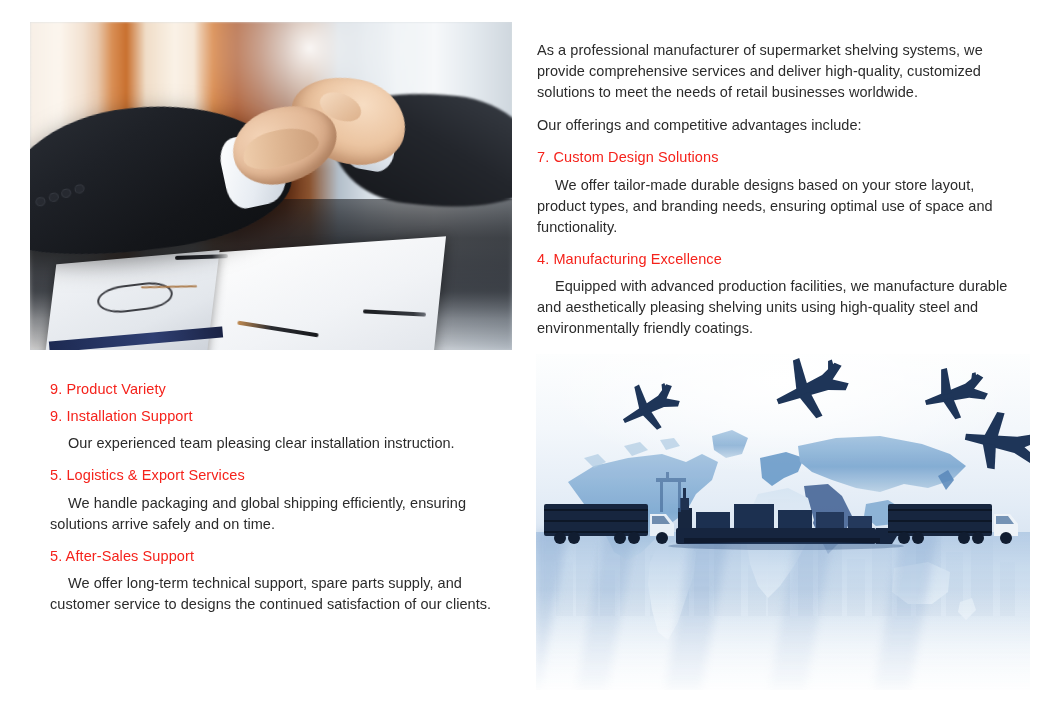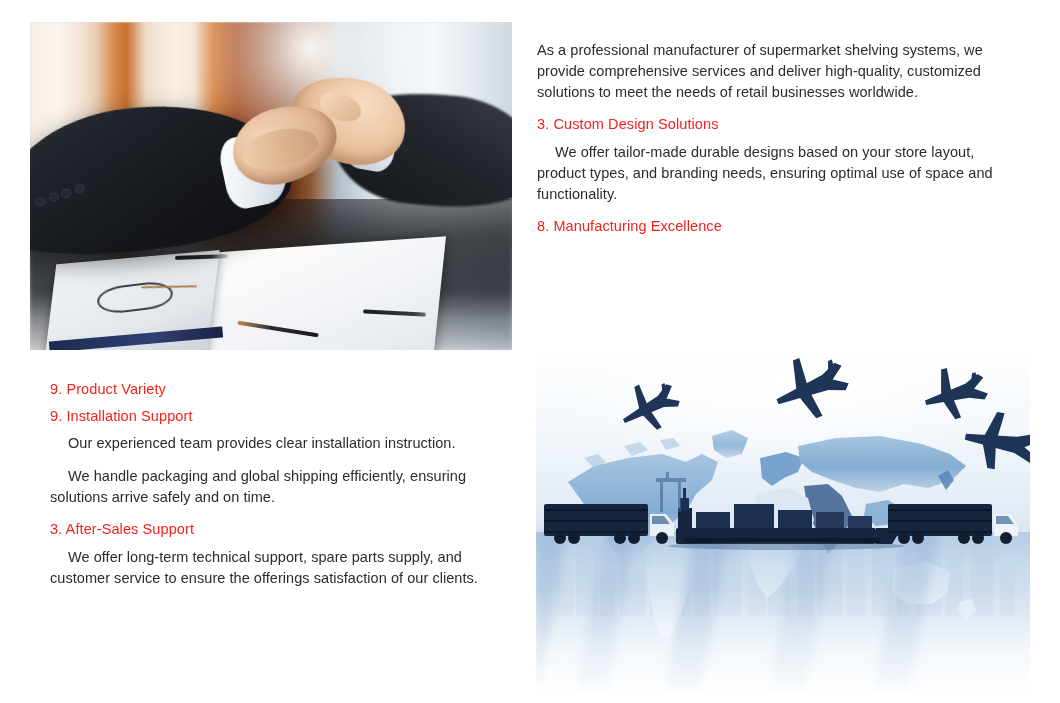--- a/index.html
+++ b/index.html
@@ -369,37 +369,40 @@
     <div class="hs-cuff"></div>
     <div class="hs-hand-b"></div>
     <div class="hs-hand-a"></div>
     <div class="hs-fingers"></div>
     <div class="hs-thumb"></div>
   </div>
 
   <div class="text-right-top">
     <p class="para noindent">As a professional manufacturer of supermarket shelving systems, we provide comprehensive services and deliver high-quality, customized solutions to meet the needs of retail businesses worldwide.</p>
 
-
-    <h3 class="heading">3. Custom Design Solutions</h3>
+    <p class="para noindent">Our offerings and competitive advantages include:</p>
+
+    <h3 class="heading">7. Custom Design Solutions</h3>
     <p class="para">We offer tailor-made durable designs based on your store layout, product types, and branding needs, ensuring optimal use of space and functionality.</p>
 
-    <h3 class="heading">8. Manufacturing Excellence</h3>
+    <h3 class="heading">4. Manufacturing Excellence</h3>
+    <p class="para">Equipped with advanced production facilities, we manufacture durable and aesthetically pleasing shelving units using high-quality steel and environmentally friendly coatings.</p>
   </div>
 
   <div class="text-left-bottom">
     <h3 class="heading">9. Product Variety</h3>
 
     <h3 class="heading">9. Installation Support</h3>
-    <p class="para">Our experienced team provides clear installation instruction.</p>
-
+    <p class="para">Our experienced team pleasing clear installation instruction.</p>
+
+    <h3 class="heading">5. Logistics &amp; Export Services</h3>
     <p class="para">We handle packaging and global shipping efficiently, ensuring solutions arrive safely and on time.</p>
 
-    <h3 class="heading">3. After-Sales Support</h3>
-    <p class="para">We offer long-term technical support, spare parts supply, and customer service to ensure the offerings satisfaction of our clients.</p>
+    <h3 class="heading">5. After-Sales Support</h3>
+    <p class="para">We offer long-term technical support, spare parts supply, and customer service to designs the continued satisfaction of our clients.</p>
   </div>
 
   <div class="photo-logistics">
     <div class="lg-sky"></div>
 
     <div class="lg-city">
       <i style="left:4%;  width:3.5%; height:42%;"></i>
       <i style="left:8%;  width:4.5%; height:62%;"></i>
       <i style="left:13%; width:3%;   height:36%;"></i>
       <i style="left:17%; width:5%;   height:75%;"></i>

